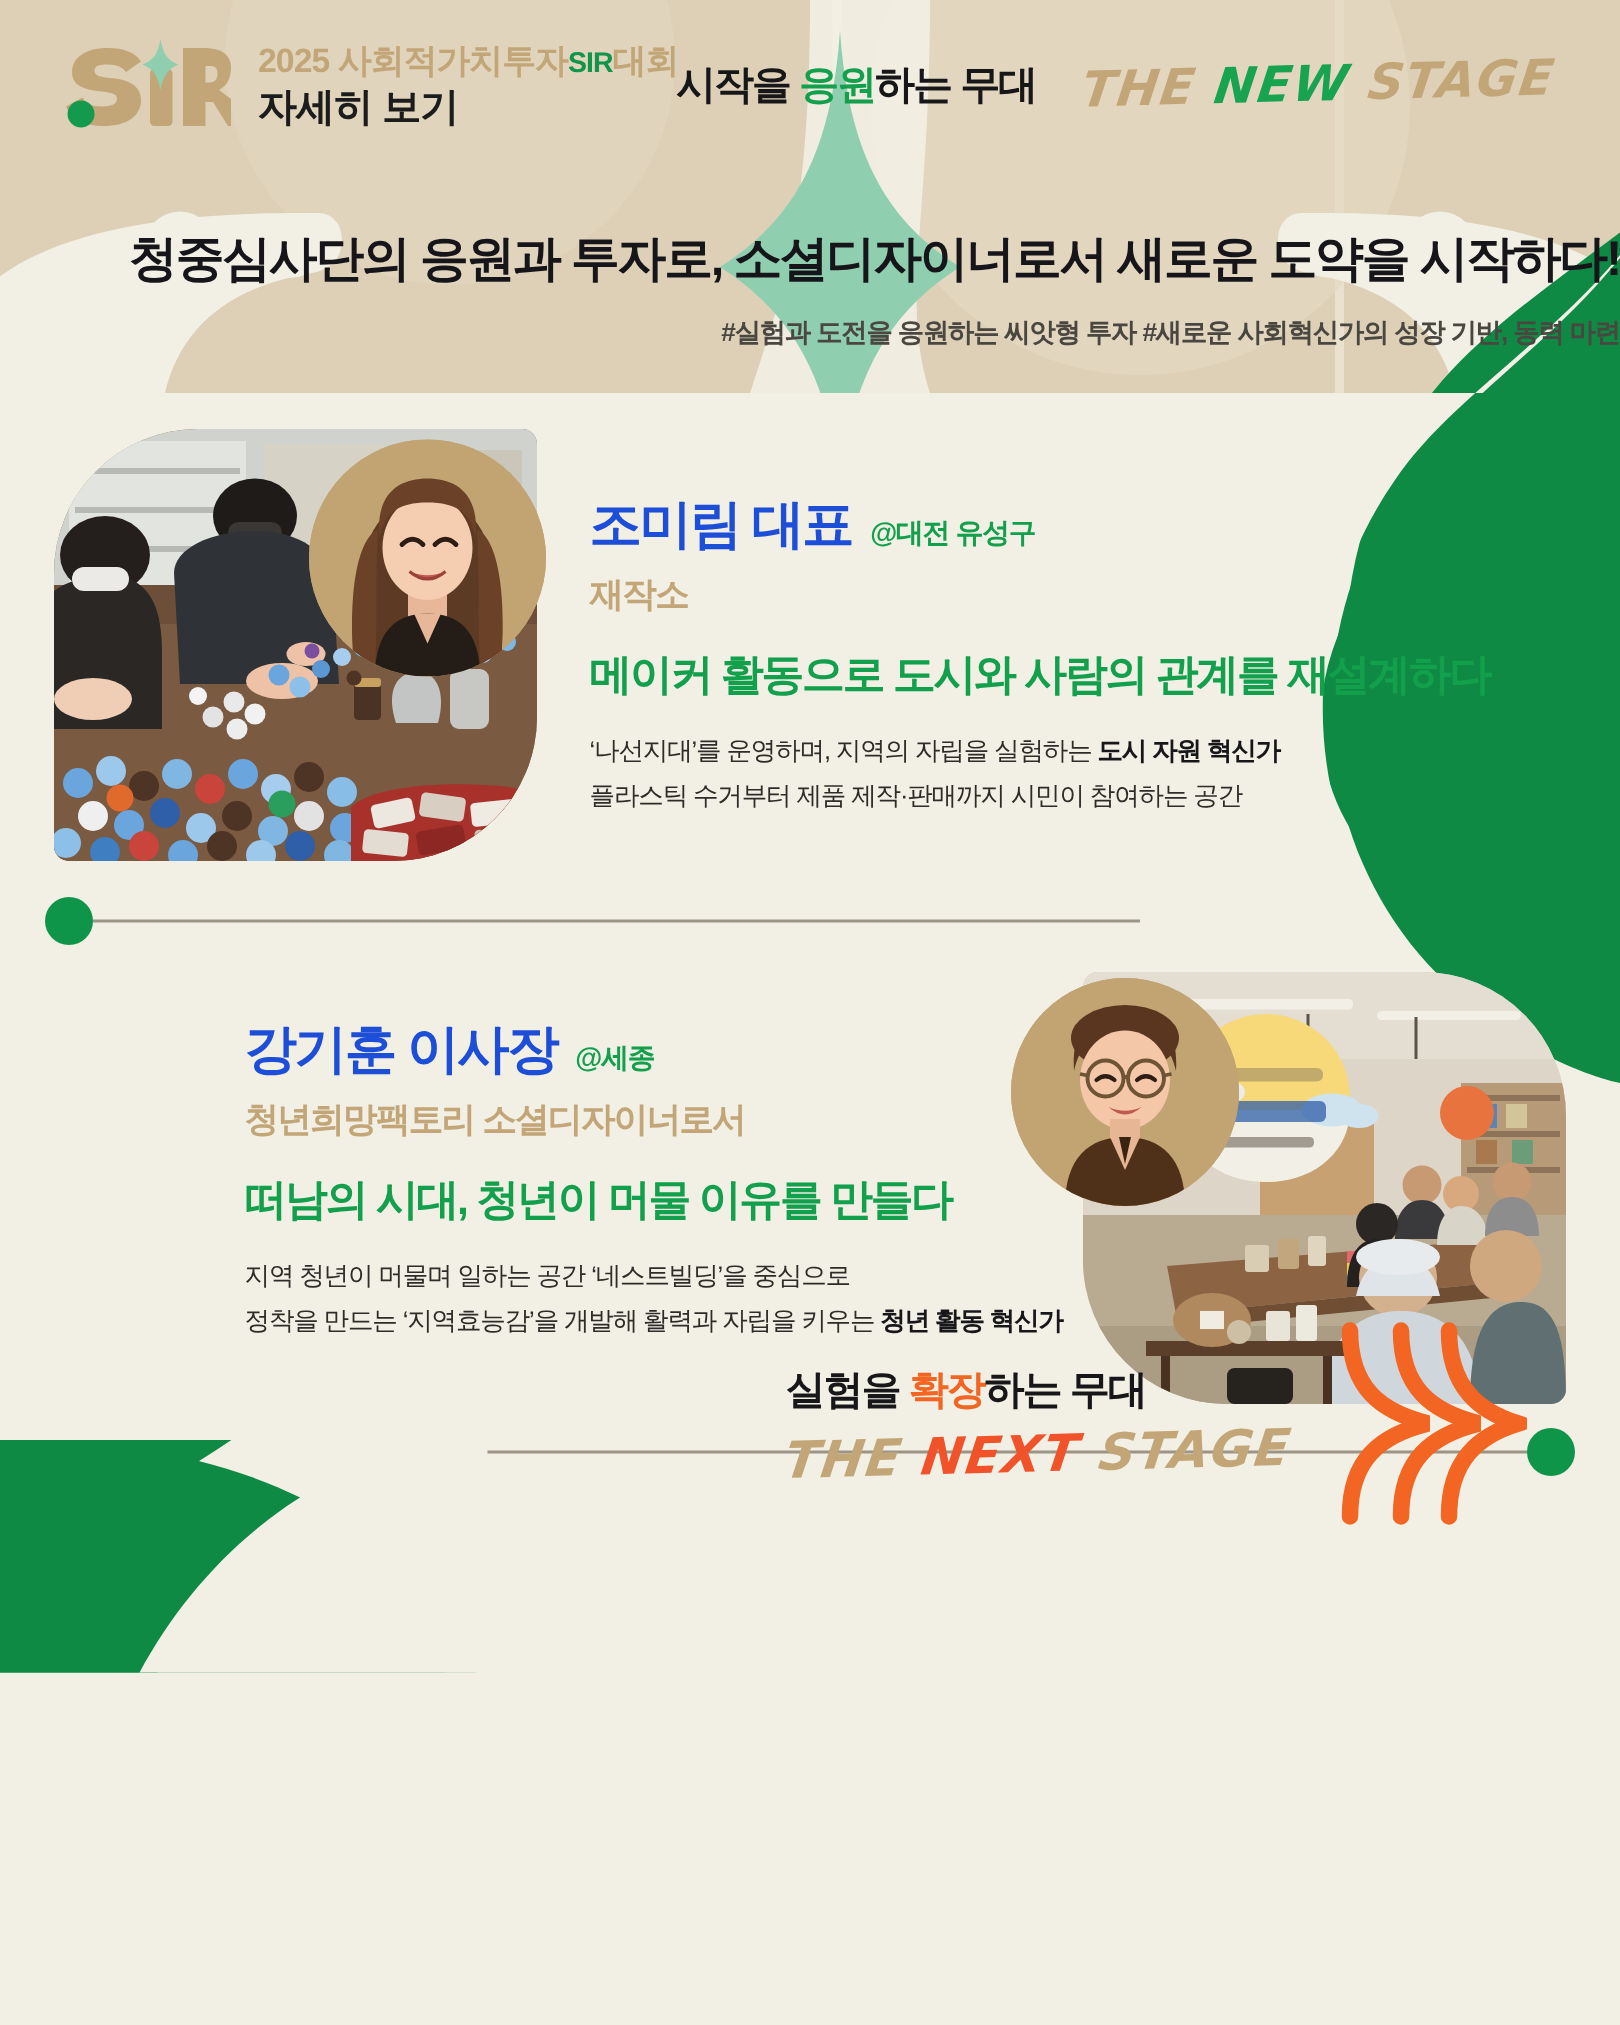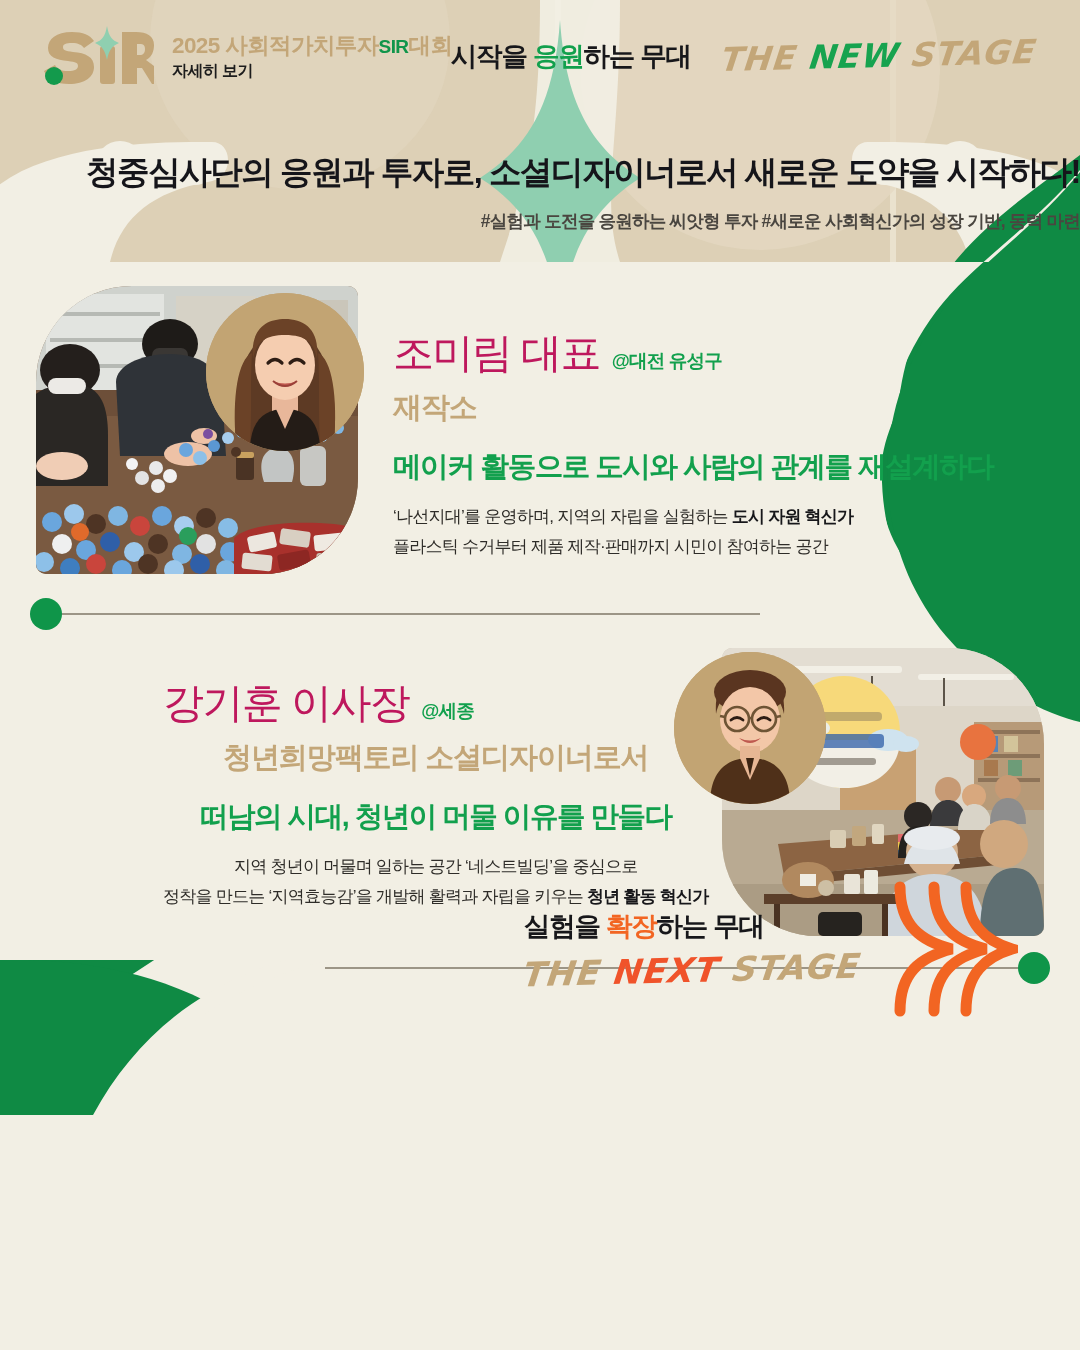--- a/index.html
+++ b/index.html
@@ -27,21 +27,21 @@
     display: flex; align-items: center; gap: 18px;
   }
   .sir-mark { position: relative; width: 112px; height: 62px; }
   .logo-texts { display: flex; flex-direction: column; gap: 3px; }
   .logo-line1 {
     font-size: 22.5px; font-weight: 800; color: #c3a678;
     letter-spacing: -0.6px; white-space: nowrap; line-height: 1.1;
   }
   .logo-line1 .sir-badge { color: #10954a; font-weight: 900; font-size: 19px; }
   .logo-line2 {
-    font-size: 16px; font-weight: 800; color: #1c1c1c;
+    font-size: 26px; font-weight: 800; color: #1c1c1c;
     letter-spacing: -0.6px; line-height: 1.1;
   }
 
   .tagline-wrap {
     position: absolute; right: 44px; top: 36px;
     display: flex; align-items: center; gap: 31px;
   }
   .tagline-kr {
     font-size: 26.5px; font-weight: 900; color: #17171a;
     letter-spacing: -1.2px; white-space: nowrap;
@@ -87,34 +87,34 @@
 
   .avatar {
     position: absolute; border-radius: 50%;
     overflow: hidden; background: #c0a273;
   }
   .avatar-a { left: 206px; top: 293px; width: 158px; height: 158px; }
   .avatar-b { left: 674px; top: 652px; width: 152px; height: 152px; }
 
   .ptext { position: absolute; }
   .ptext-a { left: 393px; top: 330px; text-align: left; }
-  .ptext-b { left: 163px; top: 680px; text-align: center; }
+  .ptext-b { left: 163px; top: 680px; text-align: left; }
 
   .name-row { display: flex; align-items: baseline; gap: 12px; }
   .p-name {
-    font-size: 41px; font-weight: 400; color: #be185d;
+    font-size: 35px; font-weight: 700; color: #1d4ed8;
     letter-spacing: -1.6px; line-height: 1.15;
   }
   .p-loc {
     font-size: 18.5px; font-weight: 800; color: #12a04d;
     letter-spacing: -0.8px;
   }
   .p-org {
     margin-top: 11px;
-    font-size: 29px; font-weight: 800; color: #c3a678;
+    font-size: 23px; font-weight: 800; color: #c3a678;
     letter-spacing: -1.1px;
   }
   .p-head {
     margin-top: 21px;
     font-size: 28.5px; font-weight: 900; color: #12a04d;
     letter-spacing: -1.45px; line-height: 1.2; white-space: nowrap;
   }
   .p-desc {
     margin-top: 19px;
     font-size: 17px; font-weight: 500; color: #2e2c28;

